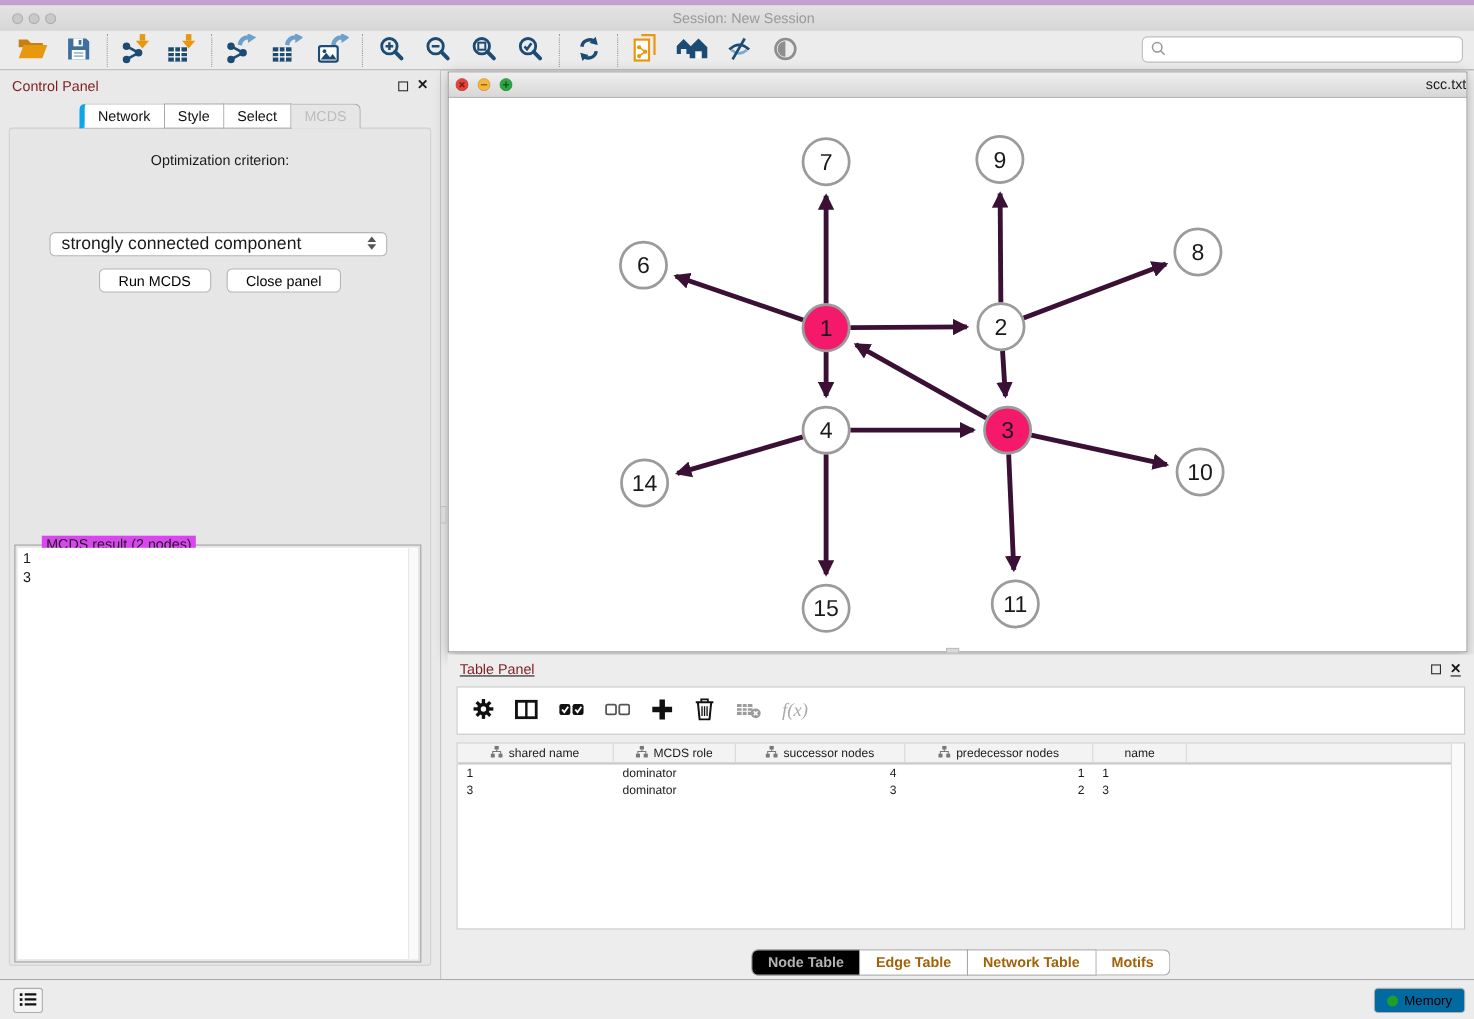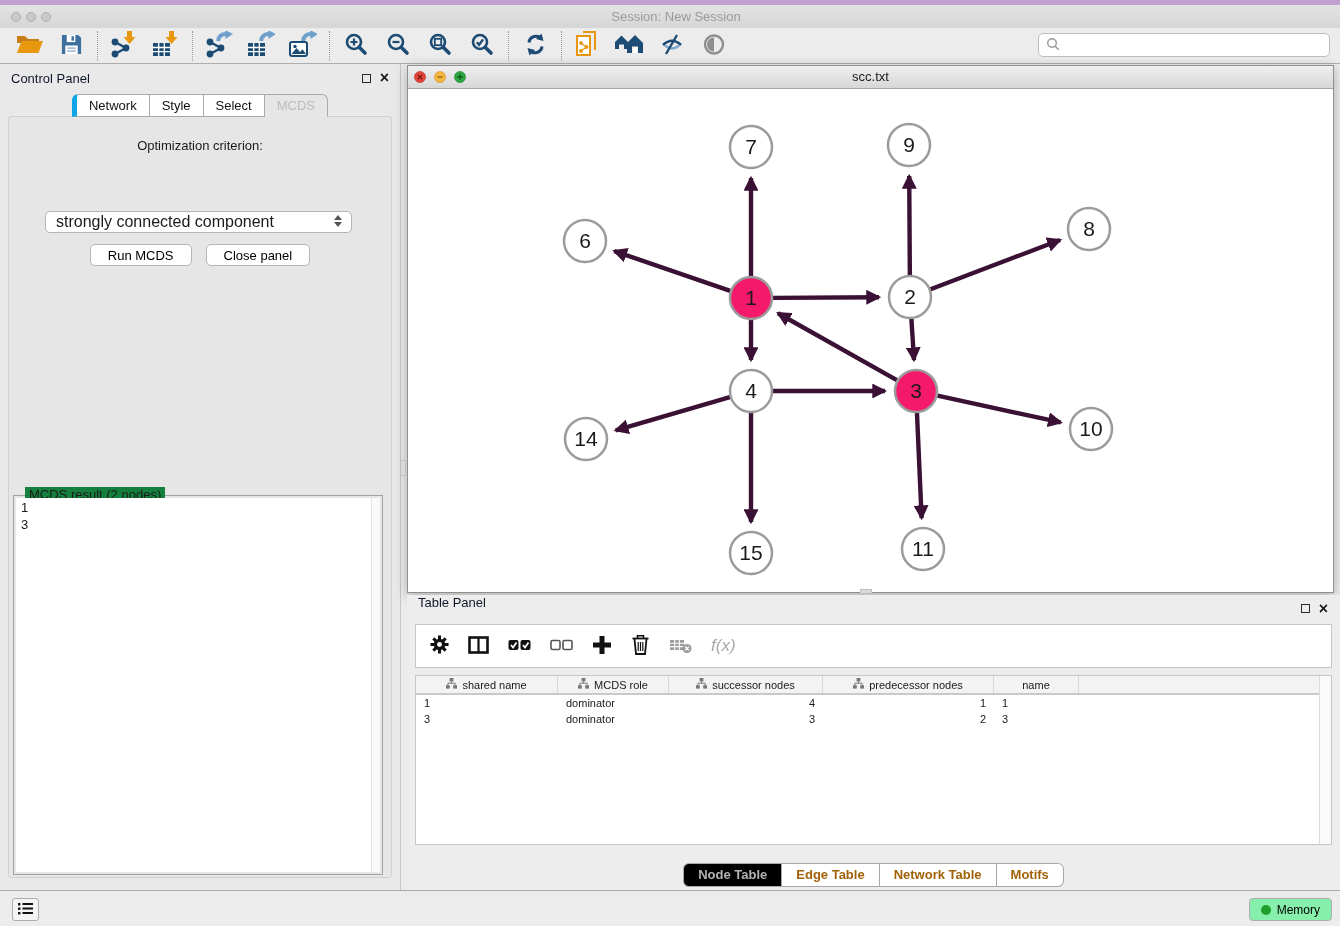--- a/index.html
+++ b/index.html
@@ -17,74 +17,74 @@
   
   .toolbar { position:absolute; top:28px; left:0; right:0; height:36px; border-bottom:1px solid #aeaeae; display:flex; align-items:center; padding:0 8px; }
   .tb-btn { width:42px; height:32px; display:flex; align-items:center; justify-content:center; }
   .tb-sep { height:30px; border-left:1px dotted #9b9b9b; margin:0 5px; }
   .search-wrap { position:absolute; right:10px; top:5px; width:292px; height:24px; background:#fff; border:1px solid #bdbdbd; border-radius:5px; display:flex; align-items:center; padding-left:7px; gap:6px; }
   .search-input { border:none; outline:none; flex:1; font-size:12px; font-family:"Liberation Sans",sans-serif; background:transparent; }
 
   
   .control-panel { position:absolute; left:0; top:64px; width:401px; height:826px; background:#e9e9e9; border-right:1px solid #c6c6c6; }
   .panel-header { height:28px; display:flex; align-items:center; justify-content:space-between; padding:0 11px; }
-  .panel-title { font-size:13px; color:#0f172a; }
+  .panel-title { font-size:13px; color:#7f1d1d; }
   .panel-icons { display:flex; align-items:center; gap:9px; }
   .float-icon { width:9px; height:9px; border:1.6px solid #2b2b2b; }
   .close-icon { font-size:16px; font-weight:bold; color:#1a1a1a; line-height:12px; }
   .cp-tabbar { position:relative; z-index:3; display:flex; justify-content:center; height:23px; margin-top:2px; }
   .cp-tab { padding:0 12px; line-height:21px; font-size:13px; background:#fff; border:1px solid #a9a9a9; border-left:none; color:#111; }
   .cp-tab:first-child { border-left:5px solid #0ea5e9; border-top-left-radius:6px; }
   .cp-tab:last-child { border-top-right-radius:6px; }
   .cp-tab.active { background:#e6e6e6; color:#bcbcbc; border-bottom-color:#e6e6e6; }
   .cp-content { position:absolute; left:8px; right:8px; top:52px; bottom:12px; background:#e6e6e6; border:1px solid #d0d0d0; border-radius:3px; }
   .opt-label { text-align:center; margin-top:21px; font-size:13px; }
   .combo { position:absolute; left:36px; right:39px; top:94px; height:22px; background:#fff; border:1px solid #b5b5b5; border-radius:5px; font-size:16px; line-height:20px; padding-left:10px; }
   .combo-stepper { position:absolute; right:9px; top:3px; display:flex; flex-direction:column; gap:2px; }
   .combo-stepper span { width:0; height:0; border-left:4px solid transparent; border-right:4px solid transparent; }
   .step-up { border-bottom:5px solid #555; }
   .step-down { border-top:5px solid #555; }
   .btn-row { position:absolute; top:127px; left:0; right:0; display:flex; justify-content:center; gap:14px; }
   .btn { height:22px; padding:0 17px; background:#fff; border:1px solid #b5b5b5; border-radius:5px; font-size:13px; font-family:"Liberation Sans",sans-serif; }
   .result-box { position:absolute; left:4px; right:8px; top:378px; bottom:2px; border:1px solid #a2a2a2; }
-  .result-legend { position:absolute; top:-9px; left:11px; background:#15803d; padding:0 4px; font-size:13px; }
+  .result-legend { position:absolute; top:-9px; left:24px; background:#d946ef; padding:0 4px; font-size:13px; }
   .result-area { position:absolute; top:2px; left:2px; right:2px; bottom:2px; background:#fff; font-size:13px; line-height:17px; padding:1px 5px; white-space:pre-line; overflow:hidden; }
   .result-scrollbar { position:absolute; right:2px; top:2px; bottom:2px; width:9px; background:#fafafa; border-left:1px solid #e6e6e6; }
 
   
   .net-window { position:absolute; left:407px; top:65px; width:927px; height:528px; border:1px solid #8f8f8f; box-shadow:0 3px 12px rgba(0,0,0,.28); background:#fff; }
   .net-titlebar { position:relative; height:23px; background:linear-gradient(#efefef,#d7d7d7); border-bottom:1px solid #a6a6a6; }
   .net-lights { position:absolute; left:6px; top:5px; display:flex; gap:8px; }
-  .net-title { text-align:center; line-height:22px; font-size:13px; color:#1a1a1a; }
+  .net-title { text-align:right; line-height:22px; font-size:13px; color:#1a1a1a; }
   .net-canvas { position:absolute; top:23px; left:0; right:0; bottom:0; background:#fff; }
   .grip-v { position:absolute; left:400px; top:460px; width:6px; height:16px; background:#d9d9d9; border:1px solid #bfbfbf; }
   .grip-h { position:absolute; left:860px; top:589px; width:12px; height:5px; background:#d9d9d9; border:1px solid #bfbfbf; }
 
   
   .table-panel { position:absolute; left:407px; top:595px; width:933px; height:295px; background:#ededed; }
-  .tp-header { height:27px; display:flex; justify-content:space-between; padding:0 12px 0 11px; }
+  .tp-header { height:27px; display:flex; align-items:center; justify-content:space-between; padding:0 12px 0 11px;text-decoration:underline; }
   .tp-toolbar { position:absolute; left:8px; right:8px; top:29px; height:44px; background:#fff; border:1px solid #c6c6c6; display:flex; align-items:center; padding-left:14px; gap:19px; }
   .tp-table { position:absolute; left:8px; right:8px; top:80px; bottom:45px; background:#fff; border:1px solid #c6c6c6; overflow:hidden; }
   .thead { display:flex; height:19px; background:#f3f3f3; border-bottom:2px solid #c9c9c9; }
   .th { display:flex; align-items:center; justify-content:center; gap:5px; font-size:11px; border-right:1px solid #d8d8d8; color:#1a1a1a; }
   .trow { display:flex; height:16px; align-items:center; font-size:11px; }
   .td { padding:0 8px; overflow:hidden; white-space:nowrap; }
   .t-scroll { position:absolute; top:0; right:0; bottom:0; width:12px; background:#fafafa; border-left:1px solid #dcdcdc; }
   .tp-tabbar { position:absolute; bottom:3px; left:0; right:0; display:flex; justify-content:center; height:24px; }
   .tp-tab { padding:0 14px; line-height:22px; font-size:13px; font-weight:600; background:#fff; border:1px solid #a8a8a8; border-left:none; color:#a16207; }
   .tp-tab:first-child { border-left:1px solid #a8a8a8; border-radius:6px 0 0 6px; }
   .tp-tab:last-child { border-radius:0 6px 6px 0; }
   .tp-tab.active { background:#000000; color:#b3b3b3; }
 
   
   .statusbar { position:absolute; left:0; right:0; bottom:0; height:36px; background:#ececec; border-top:1px solid #ababab; }
   .sb-left-btn { position:absolute; left:12px; top:7px; width:27px; height:23px; background:#f4f4f4; border:1px solid #adadad; border-radius:3px; display:flex; align-items:center; justify-content:center; }
-  .memory-btn { position:absolute; right:8px; top:7px; height:23px; padding:0 11px; background:#86efac; border:1px solid #adadad; border-radius:4px; display:flex; align-items:center; gap:6px; font-size:12px; font-family:"Liberation Sans",sans-serif; }
+  .memory-btn { position:absolute; right:8px; top:7px; height:23px; padding:0 11px; background:#0369a1; border:1px solid #adadad; border-radius:4px; display:flex; align-items:center; gap:6px; font-size:12px; font-family:"Liberation Sans",sans-serif; }
   .memory-dot { width:10px; height:10px; border-radius:50%; background:#1f9e2c; }
-  .fx-label { font-family:Liberation Sans, sans-serif; font-style:italic; font-size:17px; color:#a9a9a9; }
+  .fx-label { font-family:Liberation Serif, serif; font-style:italic; font-size:17px; color:#a9a9a9; }
 </style>
 </head>
 <body>
 
 <div class="app">
   <div class="accent-strip"></div>
 
   <div class="titlebar">
     <div class="tl-dots">
       <span class="tl-dot"></span>

